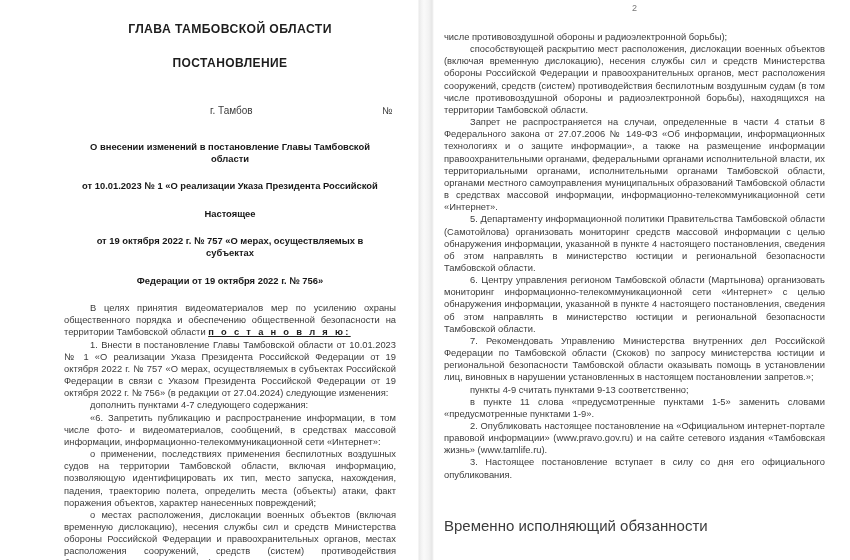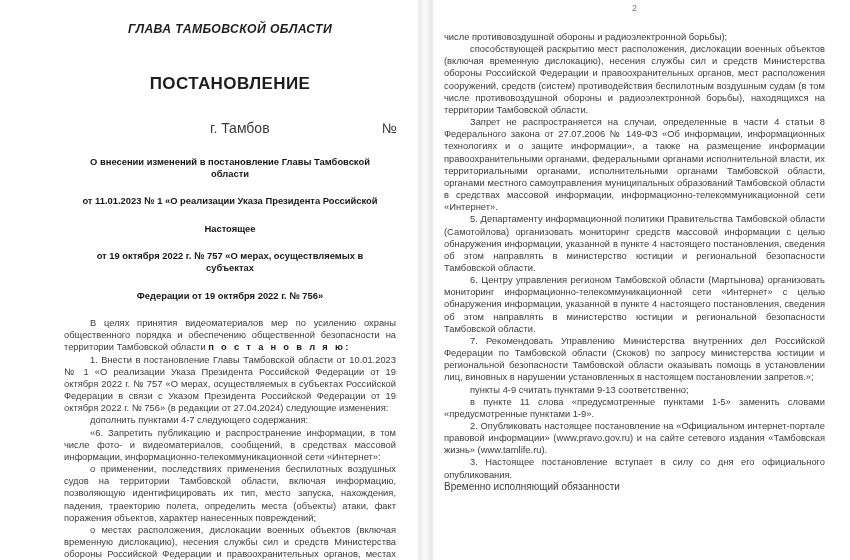--- a/index.html
+++ b/index.html
@@ -48,36 +48,35 @@
 
   
   .doc-title {
     text-align: center;
     font-weight: bold;
     font-size: 12.2px;
     letter-spacing: 0.4px;
     margin: 0;
     padding-top: 22px;
     color: #1d1d1d;
-    font-style: italic;
   }
   .doc-subtitle {
     text-align: center;
     font-weight: bold;
-    font-size: 17px;
+    font-size: 12px;
     letter-spacing: 0.4px;
-    margin: 18px;
+    margin: 0;
     padding-top: 20px;
     color: #1d1d1d;
   }
   .place-row {
     position: relative;
-    margin-top: 26px;
+    margin-top: 35px;
     height: 14px;
-    font-size: 14px;
+    font-size: 10px;
     color: #3a3a3a;
   }
   .place-city {
     position: absolute;
     left: 146px;
     top: 0;
   }
   .place-number {
     position: absolute;
     left: 318px;
@@ -107,31 +106,33 @@
   .para {
     margin: 0;
     text-indent: 26px;
     text-align: justify;
   }
   .para.noindent { text-indent: 0; }
   .spaced-bold {
     font-weight: bold;
     letter-spacing: 2.3px;
     color: #1d1d1d;
+    text-decoration: underline;
   }
   .page-number {
     text-align: center;
     font-size: 9px;
     color: #777;
     padding-top: 3px;
     height: 12px;
     margin-bottom: 4px;
   }
   .sign-block {
-    font-size: 10px;
+    margin-top: 36px;
+    font-size: 15px;
     color: #3b3b3b;
   }
   
   .force-justify {
     text-align: justify;
   }
   .force-justify::after {
     content: "";
     display: inline-block;
     width: 100%;
@@ -149,21 +150,21 @@
 
     <h2 class="doc-subtitle">ПОСТАНОВЛЕНИЕ</h2>
 
     <div class="place-row">
       <span class="place-city">г. Тамбов</span>
       <span class="place-number">№</span>
     </div>
 
     <div class="preamble">
       <div>О внесении изменений в постановление Главы Тамбовской области</div>
-      <div>от 11.01.2023 № 1 «О реализации Указа Президента Российской</div>
+      <div>от 10.01.2023 № 1 «О реализации Указа Президента Российской</div>
       <div>Настоящее</div>
       <div>от 19 октября  2022 г. № 757 «О мерах, осуществляемых в субъектах</div>
       <div>Федерации от 19 октября 2022 г. № 756»</div>
     </div>
 
     <div class="body-text">
 
       <p class="para"><span>В целях принятия видеоматериалов мер по усилению охраны общественного порядка и обеспечению общественной безопасности на территории Тамбовской области </span><span class="spaced-bold">п о с т а н о в л я ю:</span></p>
 
       <p class="para">1. Внести в постановление Главы Тамбовской области от 10.01.2023 № 1 «О реализации Указа Президента Российской Федерации от 19 октября  2022 г. № 757 «О мерах, осуществляемых в субъектах Российской Федерации в связи с Указом Президента Российской Федерации от 19 октября 2022 г. № 756» (в редакции от 27.04.2024) следующие изменения:</p>

